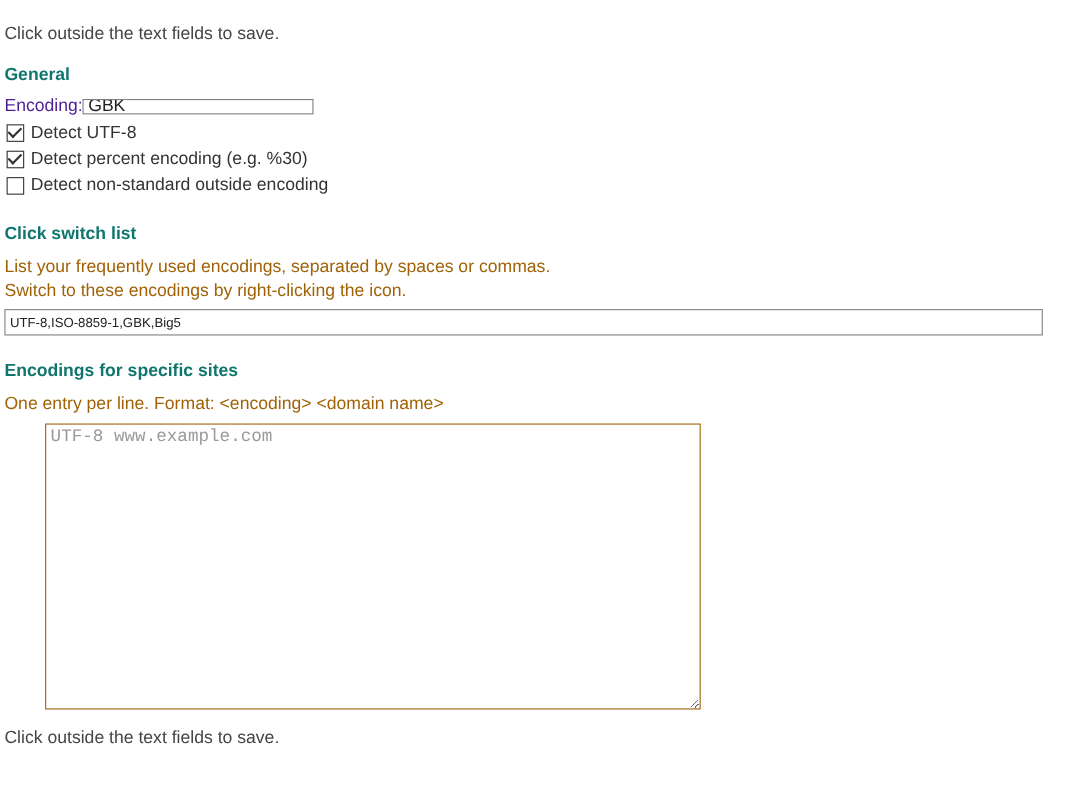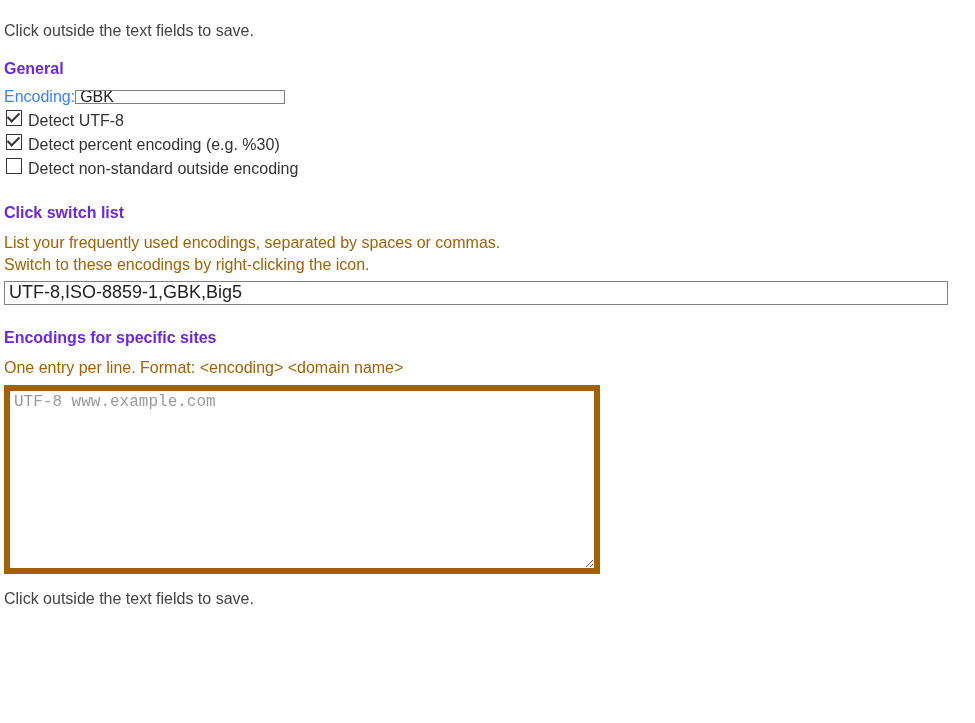--- a/index.html
+++ b/index.html
@@ -18,49 +18,49 @@
     color: #444;
     margin-bottom: 20px;
   }
   .hint-bottom {
     color: #444;
     margin-top: 12px;
   }
   h3.section {
     font-size: 16px;
     font-weight: 700;
-    color: #6d28d9;
+    color: #0f766e;
     margin: 0 0 10px 0;
   }
   .section-block {
     margin-bottom: 24px;
   }
   .row-encoding {
     display: flex;
     align-items: center;
     margin-bottom: 4px;
   }
   .label-inline {
-    color: #3b82f6;
+    color: #4c1d95;
     margin-right: 0px;
   }
   input.text-encoding {
     width: 210px;
     height: 14px;
     font-family: inherit;
     font-size: 16px;
     padding: 0 4px;
     border: 1px solid #808080;
     background: #fff;
     color: #222;
     box-sizing: border-box;
   }
   .check-row {
     display: flex;
-    align-items: flex-start;
+    align-items: center;
     line-height: 22px;
     margin: 2px 0 2px 2px;
   }
   .chk {
     appearance: none;
     -webkit-appearance: none;
     width: 16px;
     height: 16px;
     border: 1px solid #333;
     margin: 0 6px 0 0;
@@ -86,39 +86,40 @@
   .helper-text {
     color: #a16207;
     line-height: 1.4;
     margin-bottom: 4px;
   }
   input.quick-switch-input {
     display: block;
     width: 944px;
     height: 24px;
     font-family: inherit;
-    font-size: 18px;
+    font-size: 12px;
     padding: 0 4px;
     border: 1px solid #808080;
     background: #fff;
     color: #222;
     box-sizing: border-box;
   }
   textarea.site-map {
     width: 596px;
-    height: 189px;
+    height: 260px;
     font-family: Consolas, "Courier New", monospace;
     font-size: 16px;
     padding: 2px 4px;
-    border: 6px solid #a16207;
+    border: 1px solid #a16207;
     background: #fff;
     color: #222;
     box-sizing: border-box;
     resize: both;
     margin-top: 2px;
+    margin-left: 37px;
   }
   textarea.site-map::placeholder {
     color: #9a9a9a;
     font-family: Consolas, "Courier New", monospace;
   }
 </style>
 </head>
 <body>
 
 <div class="page">

